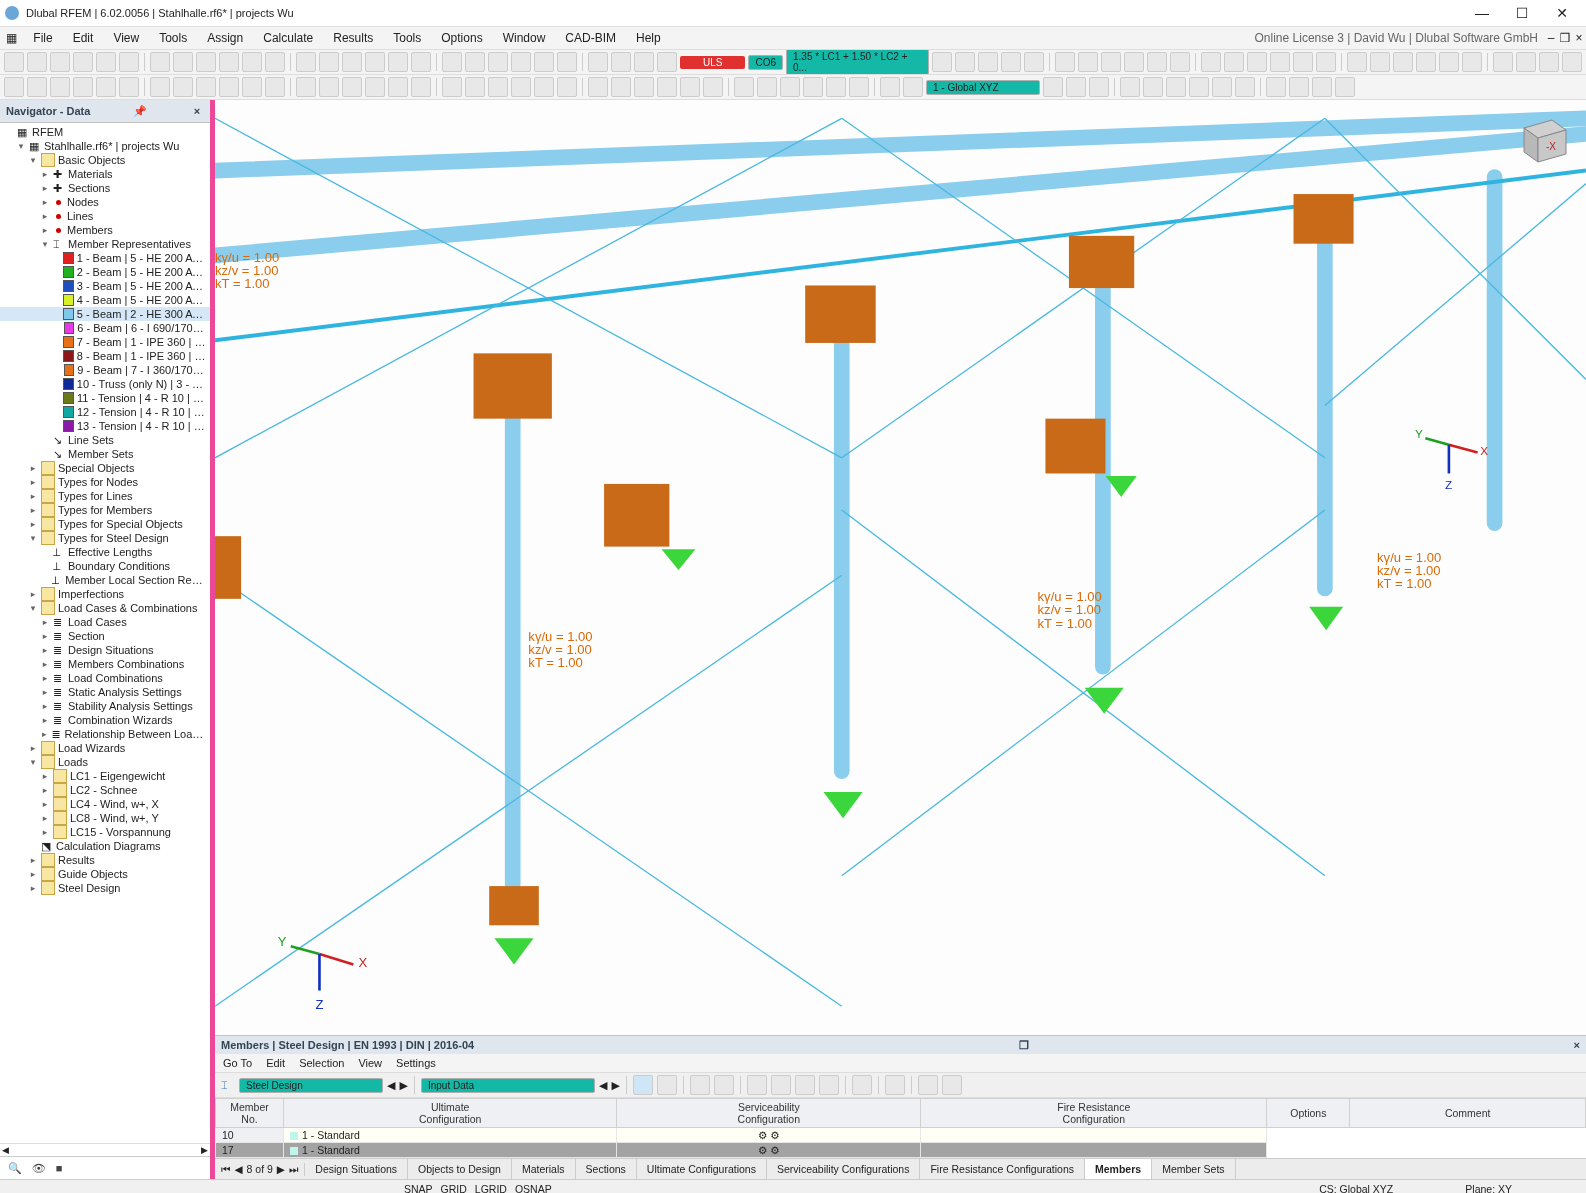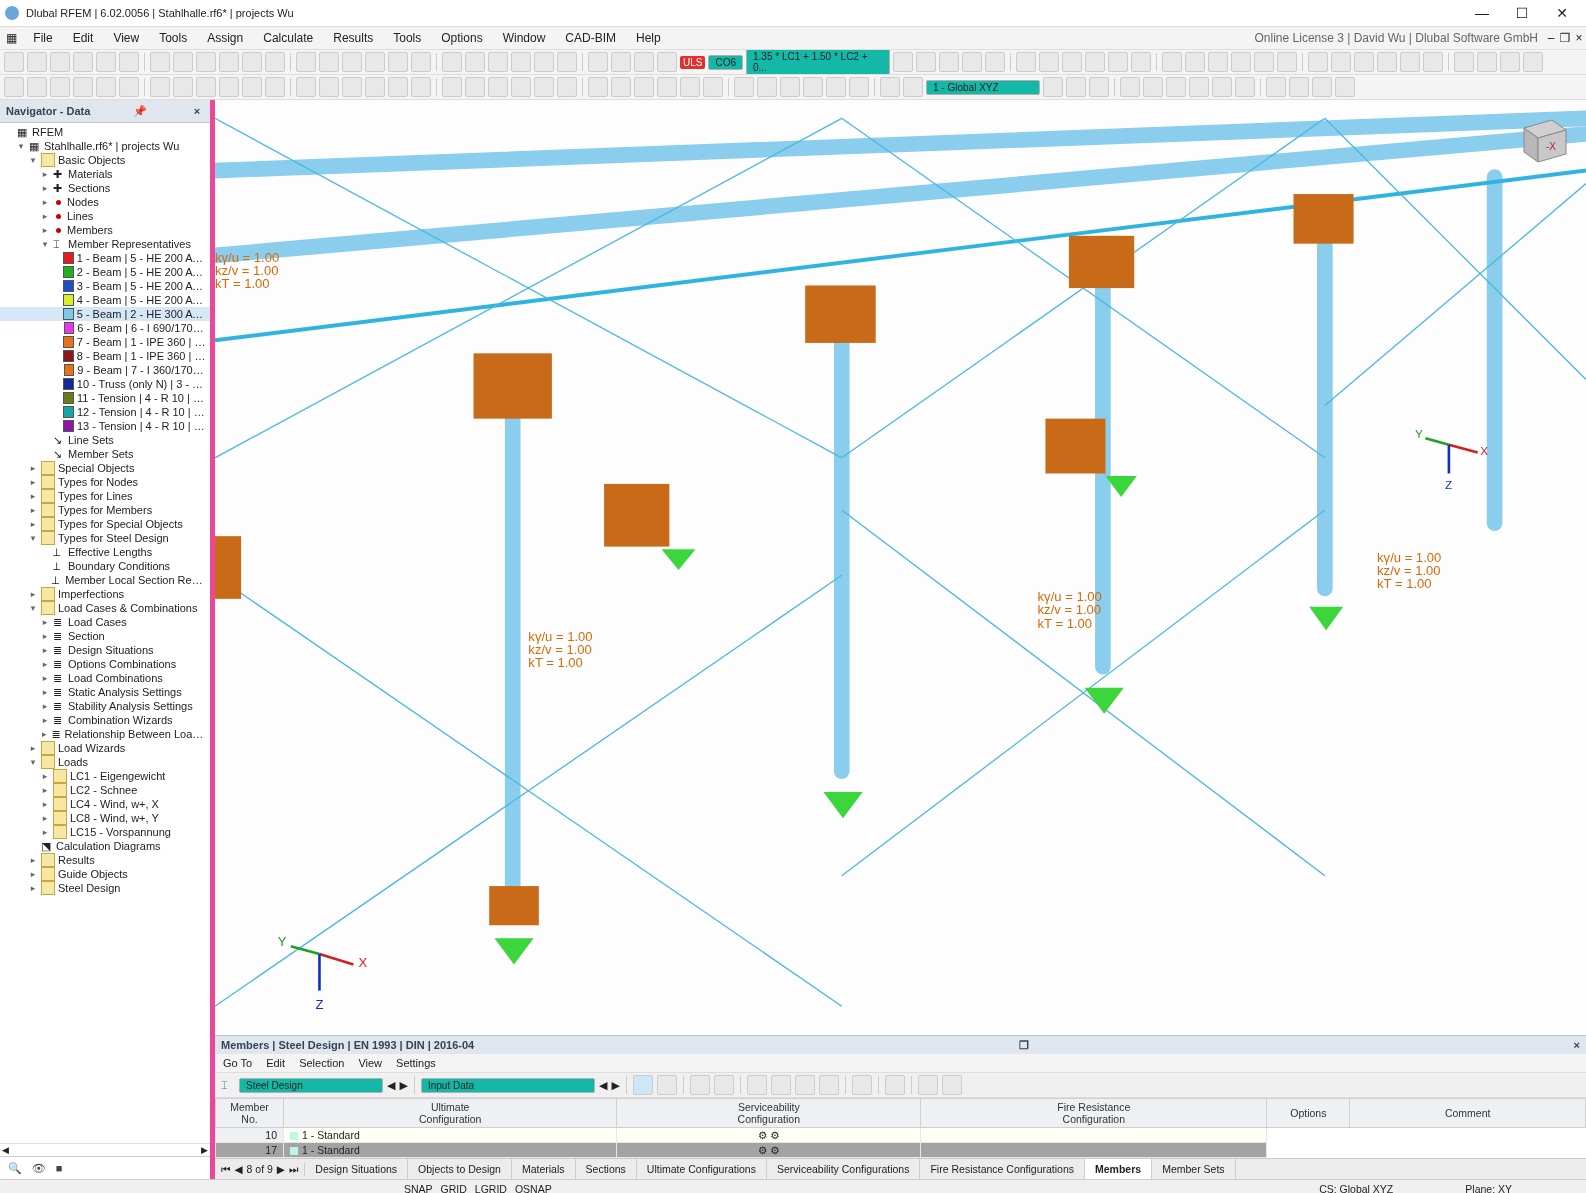--- a/index.html
+++ b/index.html
@@ -6,21 +6,21 @@
 .titlebar{height:26px;background:#fff;display:flex;align-items:center;padding:0 4px;border-bottom:1px solid #ddd}
 .titlebar .icon{width:16px;height:16px;margin-right:6px}
 .titlebar .spacer{flex:1}
 .wbtn{width:40px;height:26px;display:flex;align-items:center;justify-content:center;font-size:14px}
 .menubar{height:22px;background:#f4f4f4;border-bottom:1px solid #ddd;display:flex;align-items:center;font-size:12px}
 .menubar .mi{padding:0 10px;line-height:22px}
 .menubar .right{margin-left:auto;padding-right:6px;color:#666}
 .toolbar{height:24px;background:#f4f4f4;border-bottom:1px solid #ddd;display:flex;align-items:center;gap:3px;padding:0 4px;overflow:hidden}
 .tbtn{width:18px;height:18px;background:#e8e8e8;border:1px solid #ccc;border-radius:2px;flex:0 0 auto}
 .tsep{width:1px;height:18px;background:#ccc;margin:0 2px}
-.tbadge{background:#e03030;color:#fff;font-size:10px;padding:1px 3px;border-radius:2px}
+.tbadge{background:#e03030;color:#fff;font-size:10px;padding:1px 23px;border-radius:2px}
 .tcombo{border:1px solid #b0b0b0;background:#14b8a6;padding:1px 6px;font-size:10px;border-radius:2px}
 .body{display:flex;height:calc(100% - 26px - 22px - 24px - 24px - 18px)}
 .nav{width:210px;border-right:5px solid #ec4899;display:flex;flex-direction:column;background:#fff}
 .navhdr{height:22px;background:#dfe6ee;border-bottom:1px solid #c4c4c4;display:flex;align-items:center;padding:0 6px;font-weight:600;color:#345}
 .navhdr .hbtn{margin-left:auto;width:14px;text-align:center}
 .tree{flex:1;overflow:auto;padding:2px 0}
 .tn{display:flex;align-items:center;height:14px;padding:0 4px;gap:3px;white-space:nowrap}
 .tn .arr{width:10px;color:#666;font-size:9px;text-align:center}
 .tn .fic{width:12px;height:12px;background:#f7e7a3;border:1px solid #caa544}
 .tn .cic{width:12px;height:12px}
@@ -33,21 +33,21 @@
 .view svg{width:100%;height:100%}
 .bpanel{border-top:1px solid #c4c4c4;background:#f4f4f4;display:flex;flex-direction:column}
 .bptitle{height:18px;background:#dfe6ee;display:flex;align-items:center;padding:0 6px;color:#345;font-weight:600}
 .bptitle .hbtn{margin-left:auto}
 .bpmenu{height:18px;display:flex;align-items:center;gap:14px;padding:0 8px;background:#f4f4f4;font-size:11px}
 .bptools{height:24px;display:flex;align-items:center;gap:4px;padding:0 6px;background:#f0f0f0;border-top:1px solid #ddd;border-bottom:1px solid #ddd}
 .tbl{background:#fff;font-size:10.5px}
 .tbl th{background:#eef0f3;border:1px solid #d0d0d0;padding:2px 6px;font-weight:400;color:#333}
 .tbl td{border:1px solid #e6e6e6;padding:1px 6px;background:#fffff6}
 .tbl tr.alt td{background:#a3a3a3}
-.tbl td.rn{background:#eef0f3;text-align:right;width:50px}
+.tbl td.rn{background:#eef0f3;text-align:left;width:50px}
 .cellsw{display:inline-block;width:8px;height:8px;background:#bff5ea;margin-right:4px;vertical-align:middle}
 .btabs{height:20px;background:#ececec;border-top:1px solid #ccc;display:flex;align-items:center;font-size:10.5px}
 .btabs .bt{padding:0 10px;border-right:1px solid #ccc;line-height:20px}
 .btabs .bt.active{background:#fff;font-weight:600}
 .status{height:18px;background:#f0f0f0;border-top:1px solid #ccc;display:flex;align-items:center;font-size:10.5px;padding:0 8px;gap:6px}
 .status .sp{margin-left:auto}
 .axislbl{font-size:10px;fill:#d86a08}
 .viewcube{position:absolute;top:10px;right:14px;width:60px;height:60px}
 </style>
 </head>
@@ -409,21 +409,21 @@
           <span class="txt">Section</span>
         </div>
         <div class="tn" style="padding-left: 40px;">
           <span class="arr">▸</span>
           <span class="cic">≣</span>
           <span class="txt">Design Situations</span>
         </div>
         <div class="tn" style="padding-left: 40px;">
           <span class="arr">▸</span>
           <span class="cic">≣</span>
-          <span class="txt">Options Combinations</span>
+          <span class="txt">Members Combinations</span>
         </div>
         <div class="tn" style="padding-left: 40px;">
           <span class="arr">▸</span>
           <span class="cic">≣</span>
           <span class="txt">Load Combinations</span>
         </div>
         <div class="tn" style="padding-left: 40px;">
           <span class="arr">▸</span>
           <span class="cic">≣</span>
           <span class="txt">Static Analysis Settings</span>

